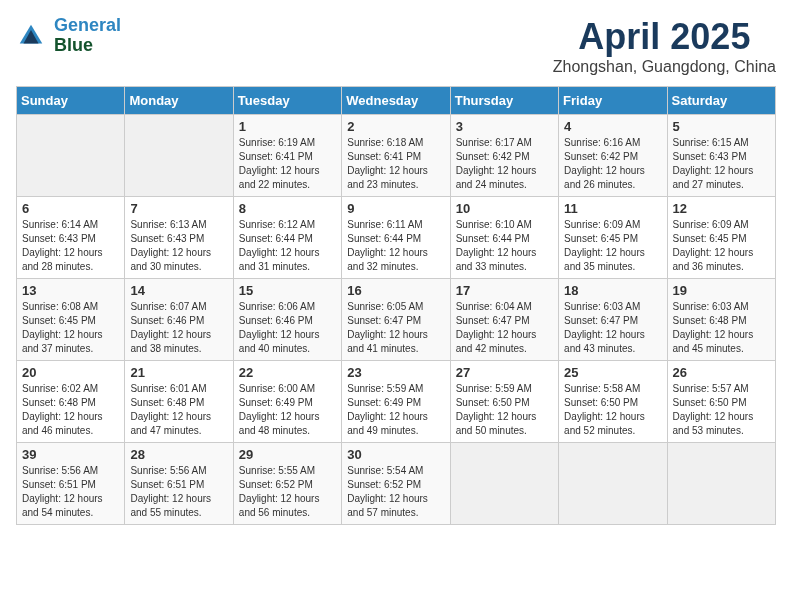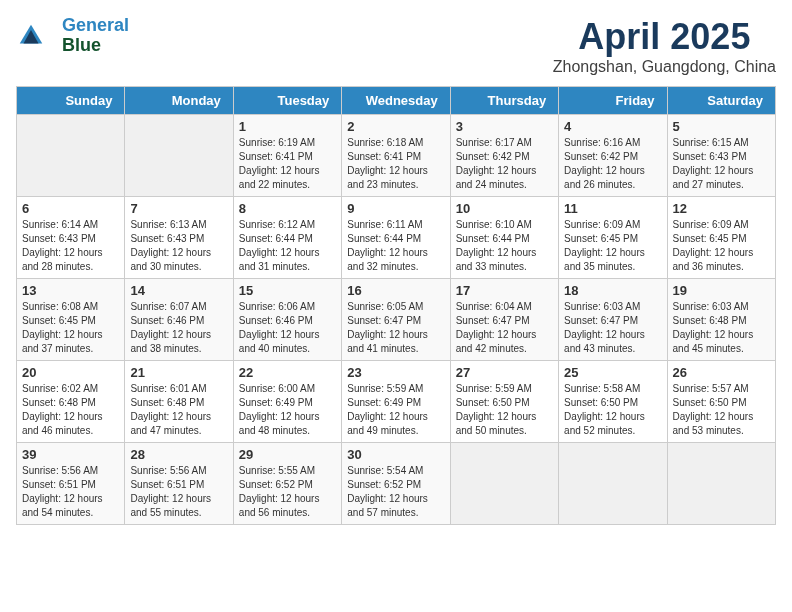--- a/index.html
+++ b/index.html
@@ -12,21 +12,21 @@
     }
     .header-area {
       display: flex;
       justify-content: space-between;
       align-items: flex-start;
       margin-bottom: 10px;
     }
     .logo {
       display: flex;
       align-items: center;
-      gap: 16px;
+      gap: 8px;
     }
     .logo-text {
       font-size: 18px;
       font-weight: bold;
       color: #1a3a5c;
       line-height: 1.1;
     }
     .logo-text span {
       color: #2e86c1;
     }
@@ -48,22 +48,22 @@
       color: #404040;
     }
     table {
       width: 100%;
       border-collapse: collapse;
       font-size: 11px;
     }
     thead tr th {
       background-color: #2e86c1;
       color: #fff;
-      padding: 6px 12px;
-      text-align: right;
+      padding: 6px 4px;
+      text-align: left;
       font-size: 13px;
       font-weight: bold;
       border: 1px solid #ccc;
     }
     tbody tr td {
       border: 1px solid #ccc;
       vertical-align: top;
       padding: 4px 5px;
       height: 78px;
       width: 108px;

